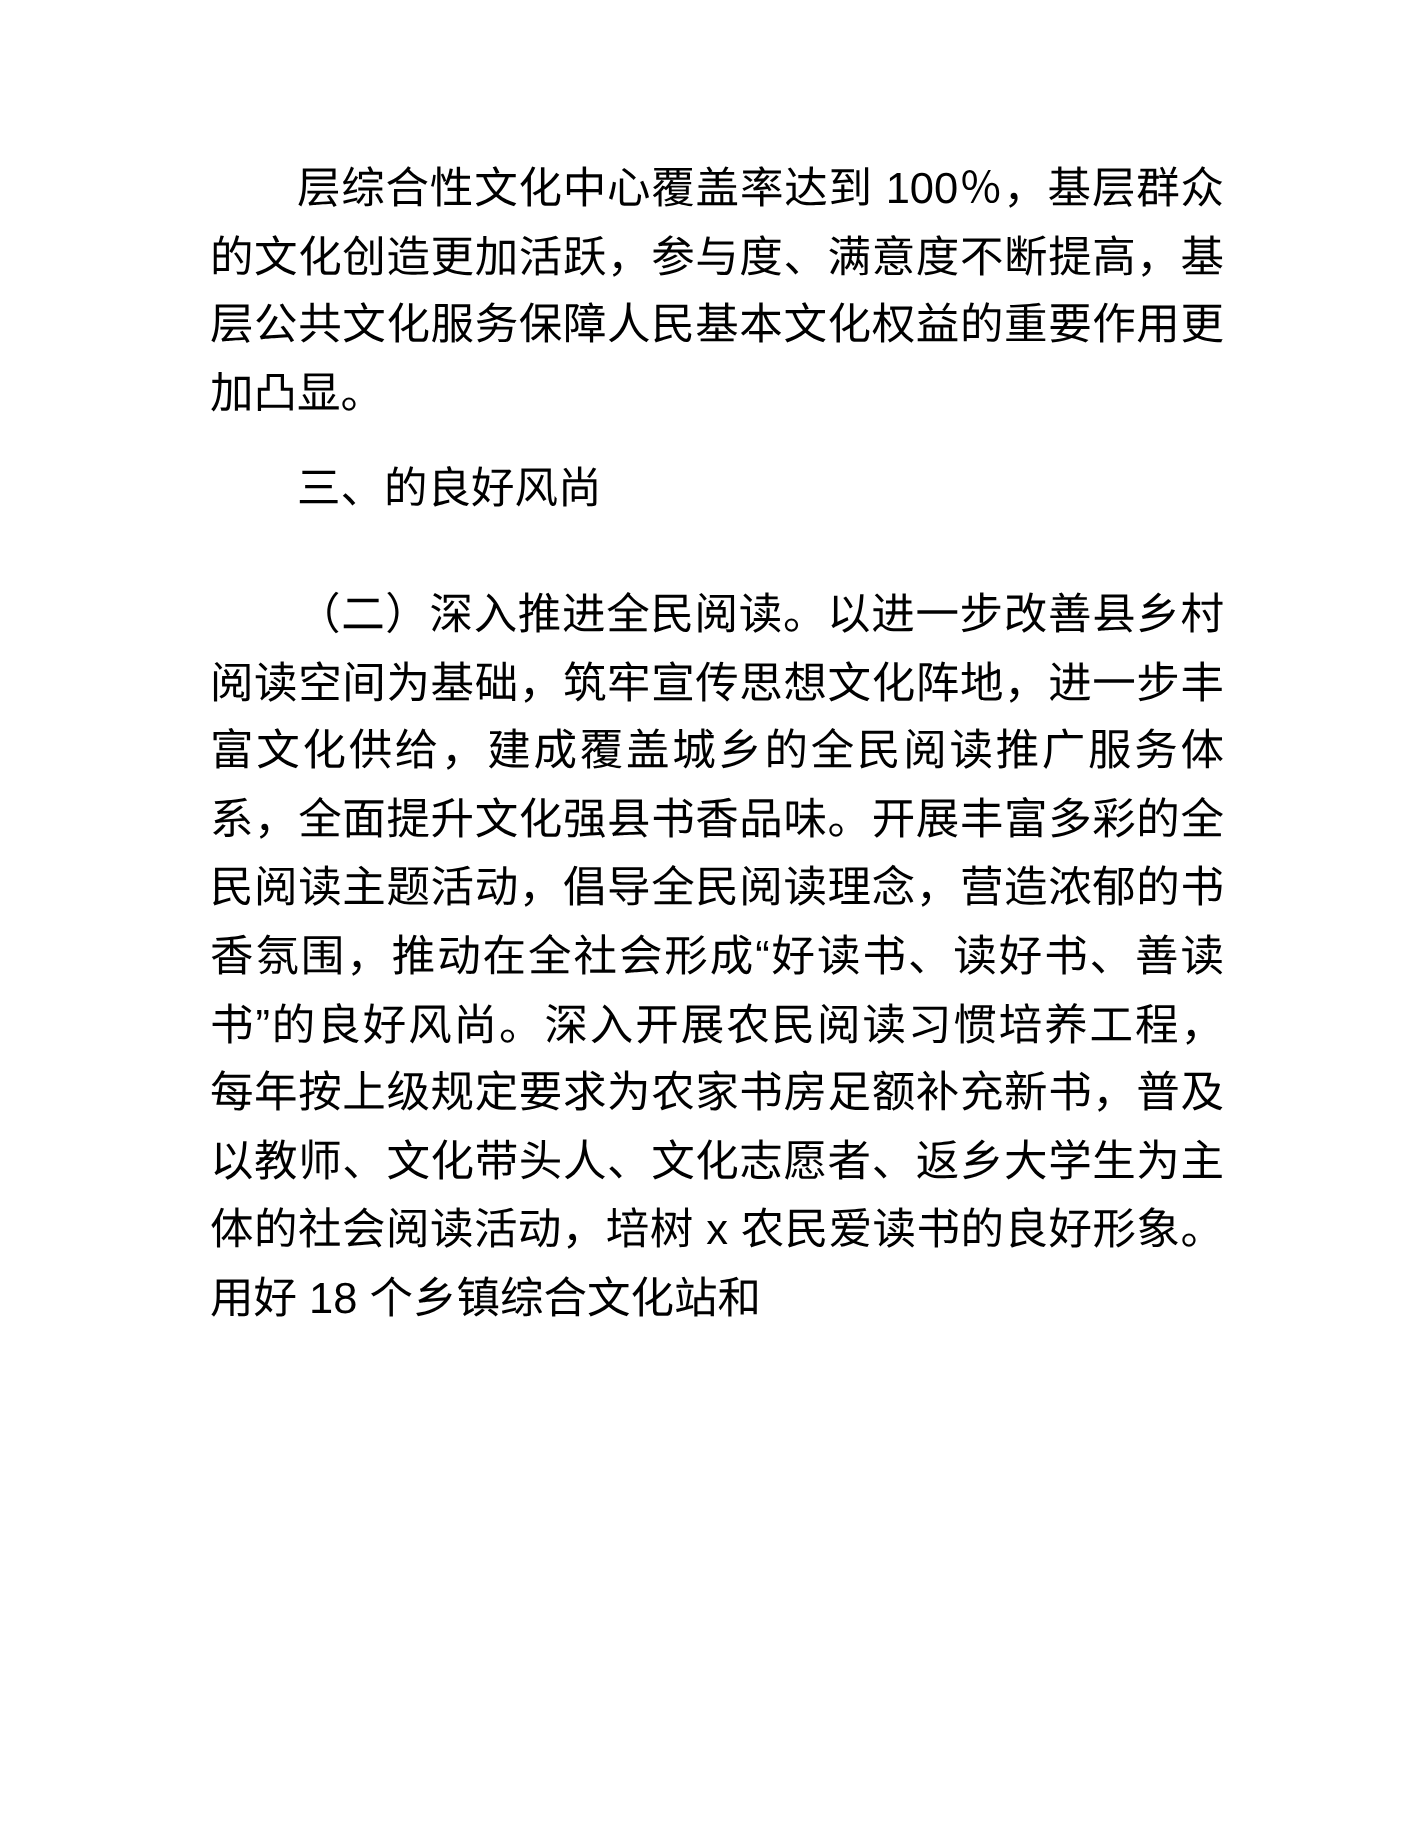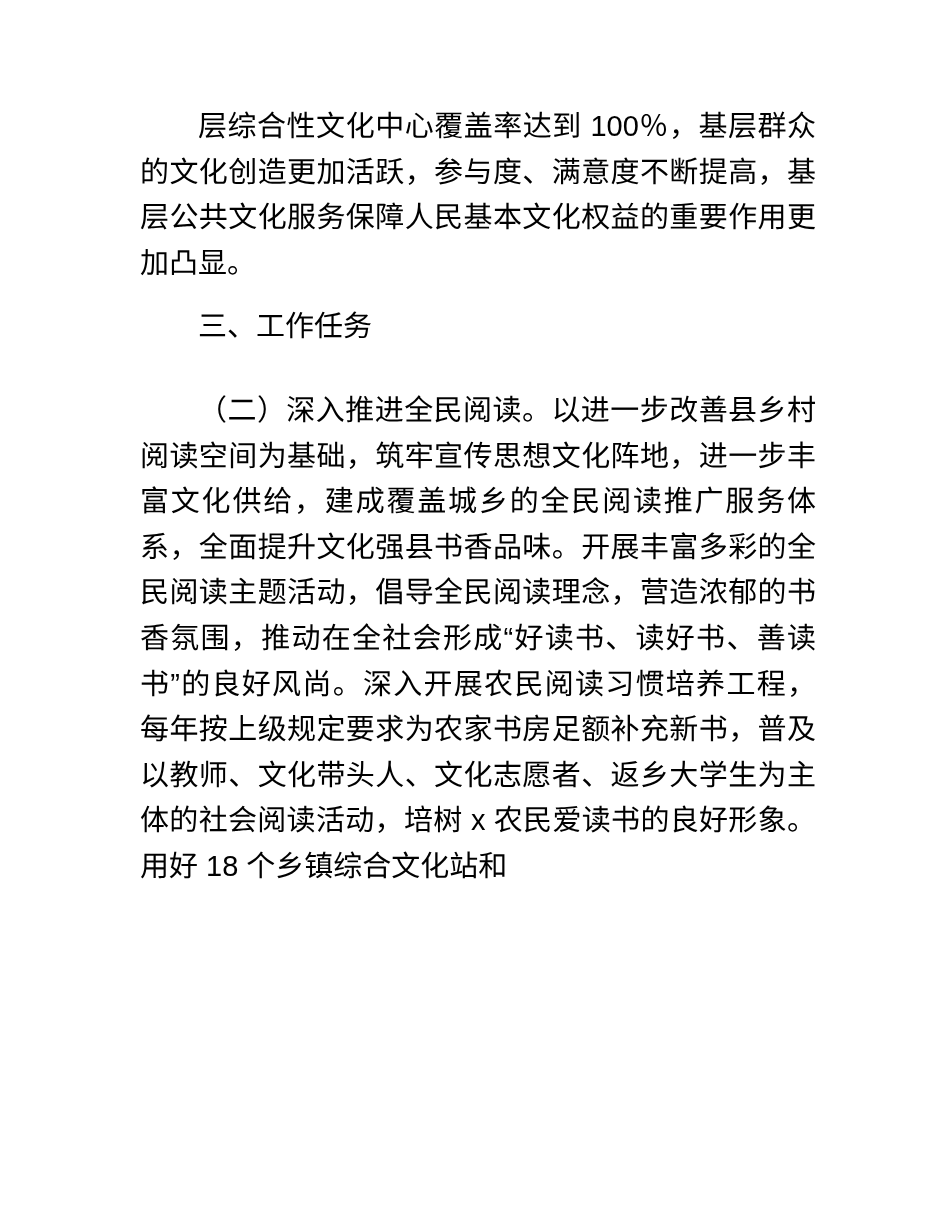--- a/index.html
+++ b/index.html
@@ -56,21 +56,21 @@
 </head>
 <body>
 
 <div class="page">
   <div class="page-body">
 
     <p class="para">层综合性文化中心覆盖率达到 100％，基层群众的文化创造更加活跃，参与度、满意度不断提高，基层公共文化服务保障人民基本文化权益的重要作用更加凸显。</p>
 
     <div class="gap-sm"></div>
 
-    <p class="para heading">三、工作任务</p>
+    <p class="para heading">三、的良好风尚</p>
 
     <div class="gap-sm"></div>
 
 
     <div class="gap-md"></div>
 
     <p class="para">（二）深入推进全民阅读。以进一步改善县乡村阅读空间为基础，筑牢宣传思想文化阵地，进一步丰富文化供给，建成覆盖城乡的全民阅读推广服务体系，全面提升文化强县书香品味。开展丰富多彩的全民阅读主题活动，倡导全民阅读理念，营造浓郁的书香氛围，推动在全社会形成“好读书、读好书、善读书”的良好风尚。深入开展农民阅读习惯培养工程，每年按上级规定要求为农家书房足额补充新书，普及以教师、文化带头人、文化志愿者、返乡大学生为主体的社会阅读活动，培树 x 农民爱读书的良好形象。用好 18 个乡镇综合文化站和</p>
 
   </div>
 </div>

